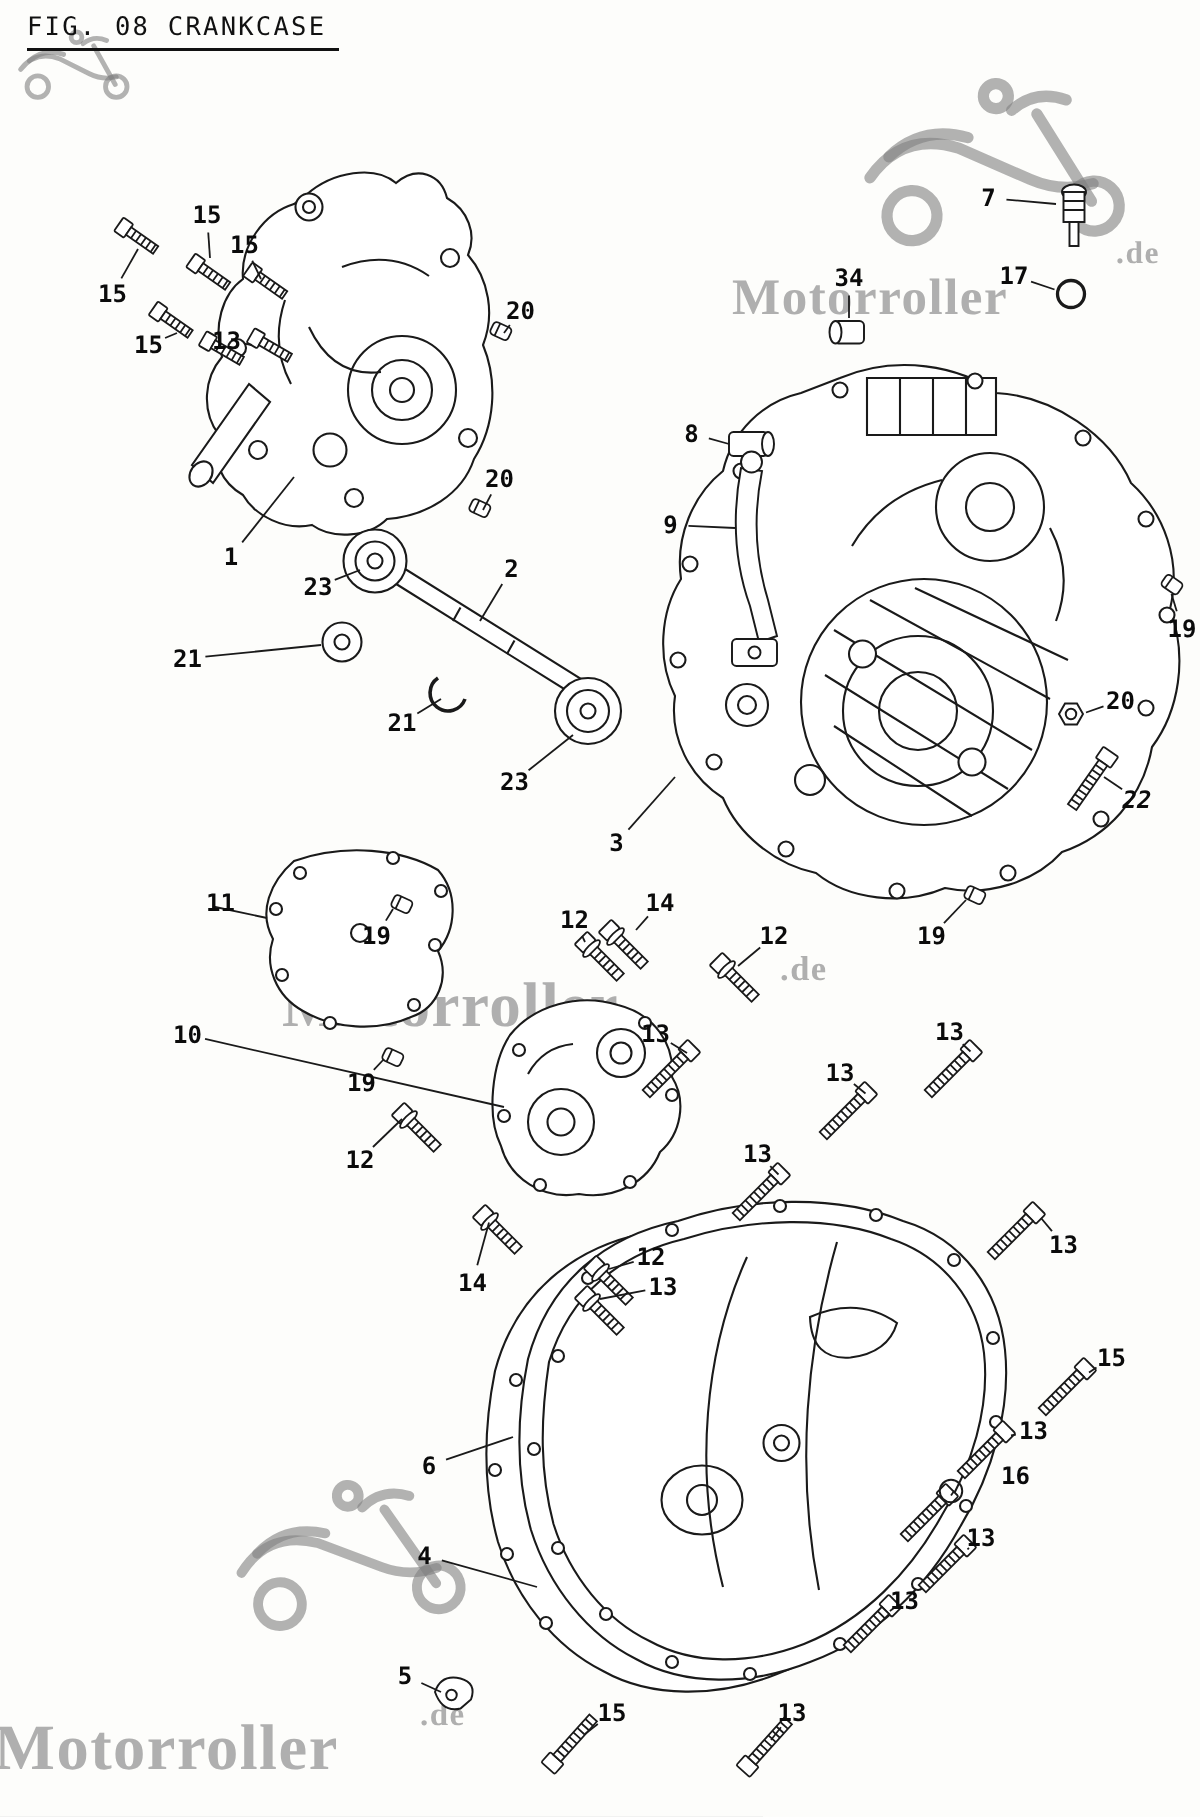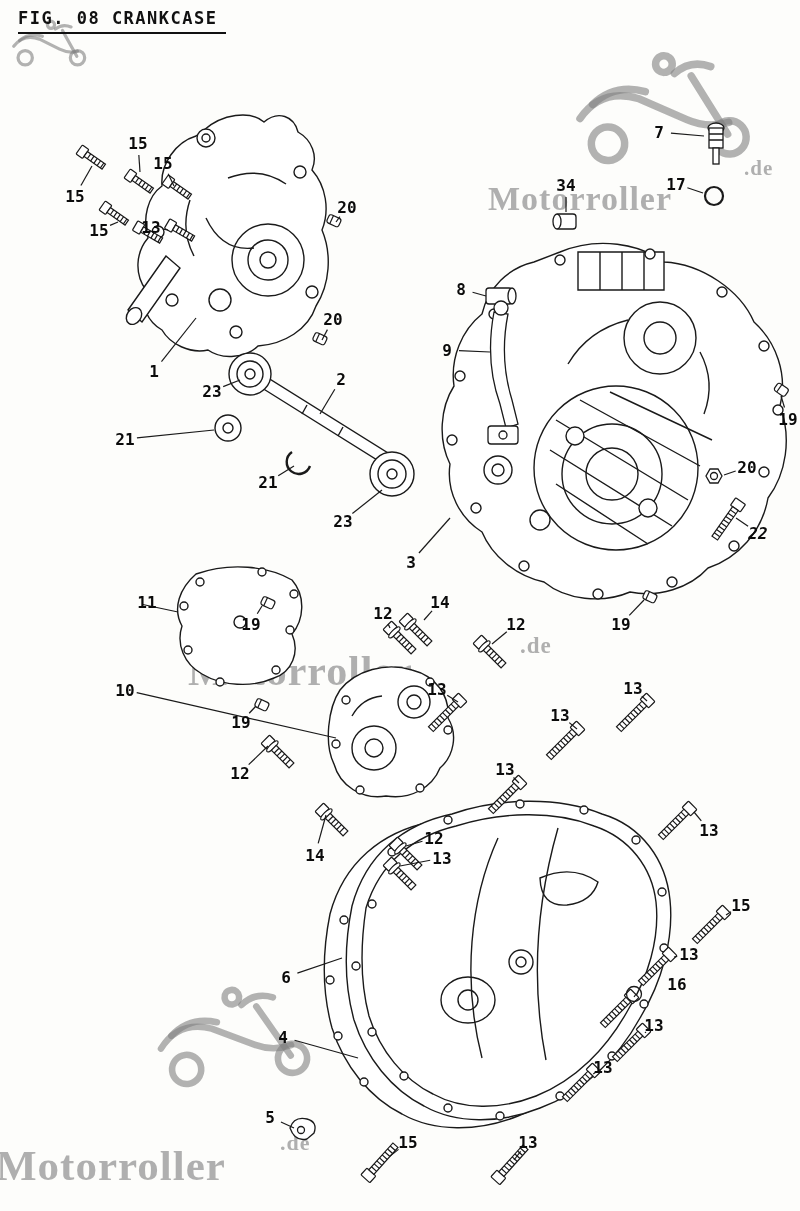--- a/index.html
+++ b/index.html
@@ -4,21 +4,21 @@
 <style>
   * { margin:0; padding:0; box-sizing:border-box; }
   html,body { background:#e9e9e9; }
   .page {
     position:relative; width:800px; height:1211px; margin:0 auto;
     background:#fdfdfb; overflow:hidden;
     font-family:"DejaVu Sans Mono", monospace;
   }
   .title {
     position:absolute; left:18px; top:8px; z-index:6;
-    font-size:17px; font-weight:bold; letter-spacing:1.5px; color:#111;
+    font-size:17px; font-weight:normal; letter-spacing:1.5px; color:#111;
     border-bottom:2.5px solid #111; padding:0 8px 4px 0;
     font-family:"DejaVu Sans Mono", monospace;
   }
   .wm {
     position:absolute; z-index:1; white-space:nowrap;
     color:rgba(128,128,128,0.62);
     font-family:"Liberation Serif", serif; font-weight:bold; letter-spacing:1px;
     line-height:1;
   }
   .logo { position:absolute; z-index:1; color:rgba(128,128,128,0.60); }

